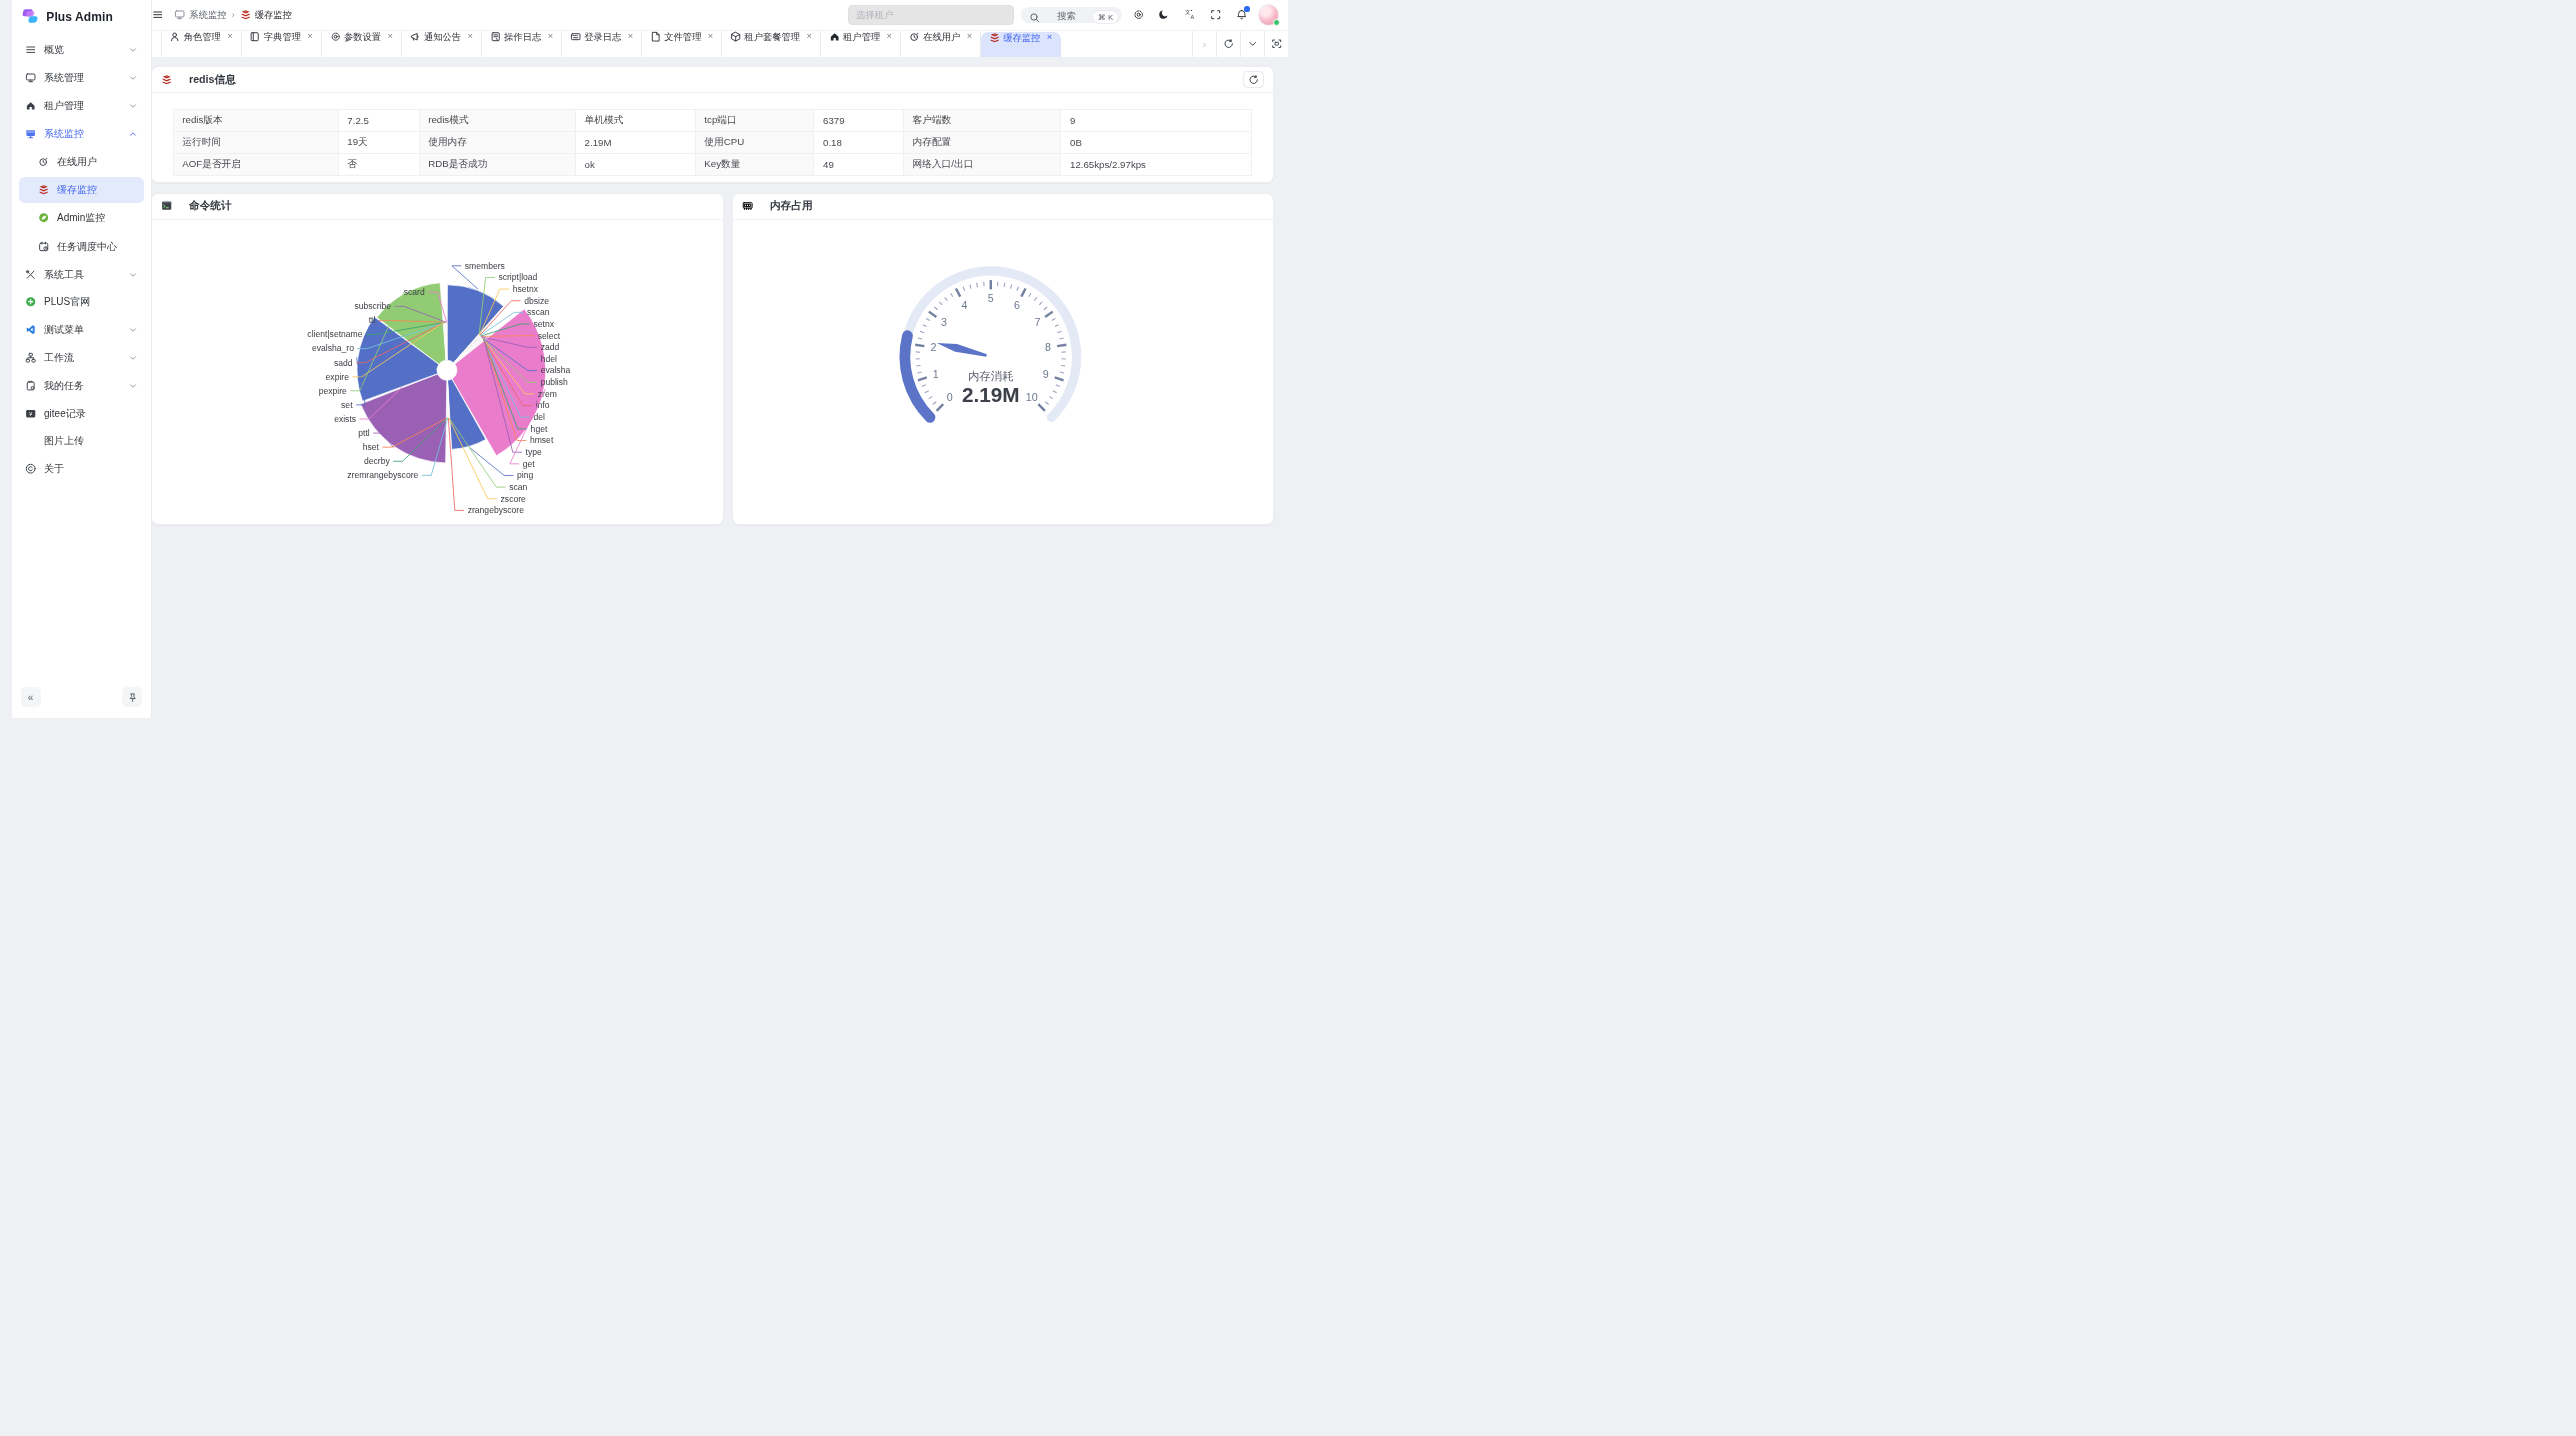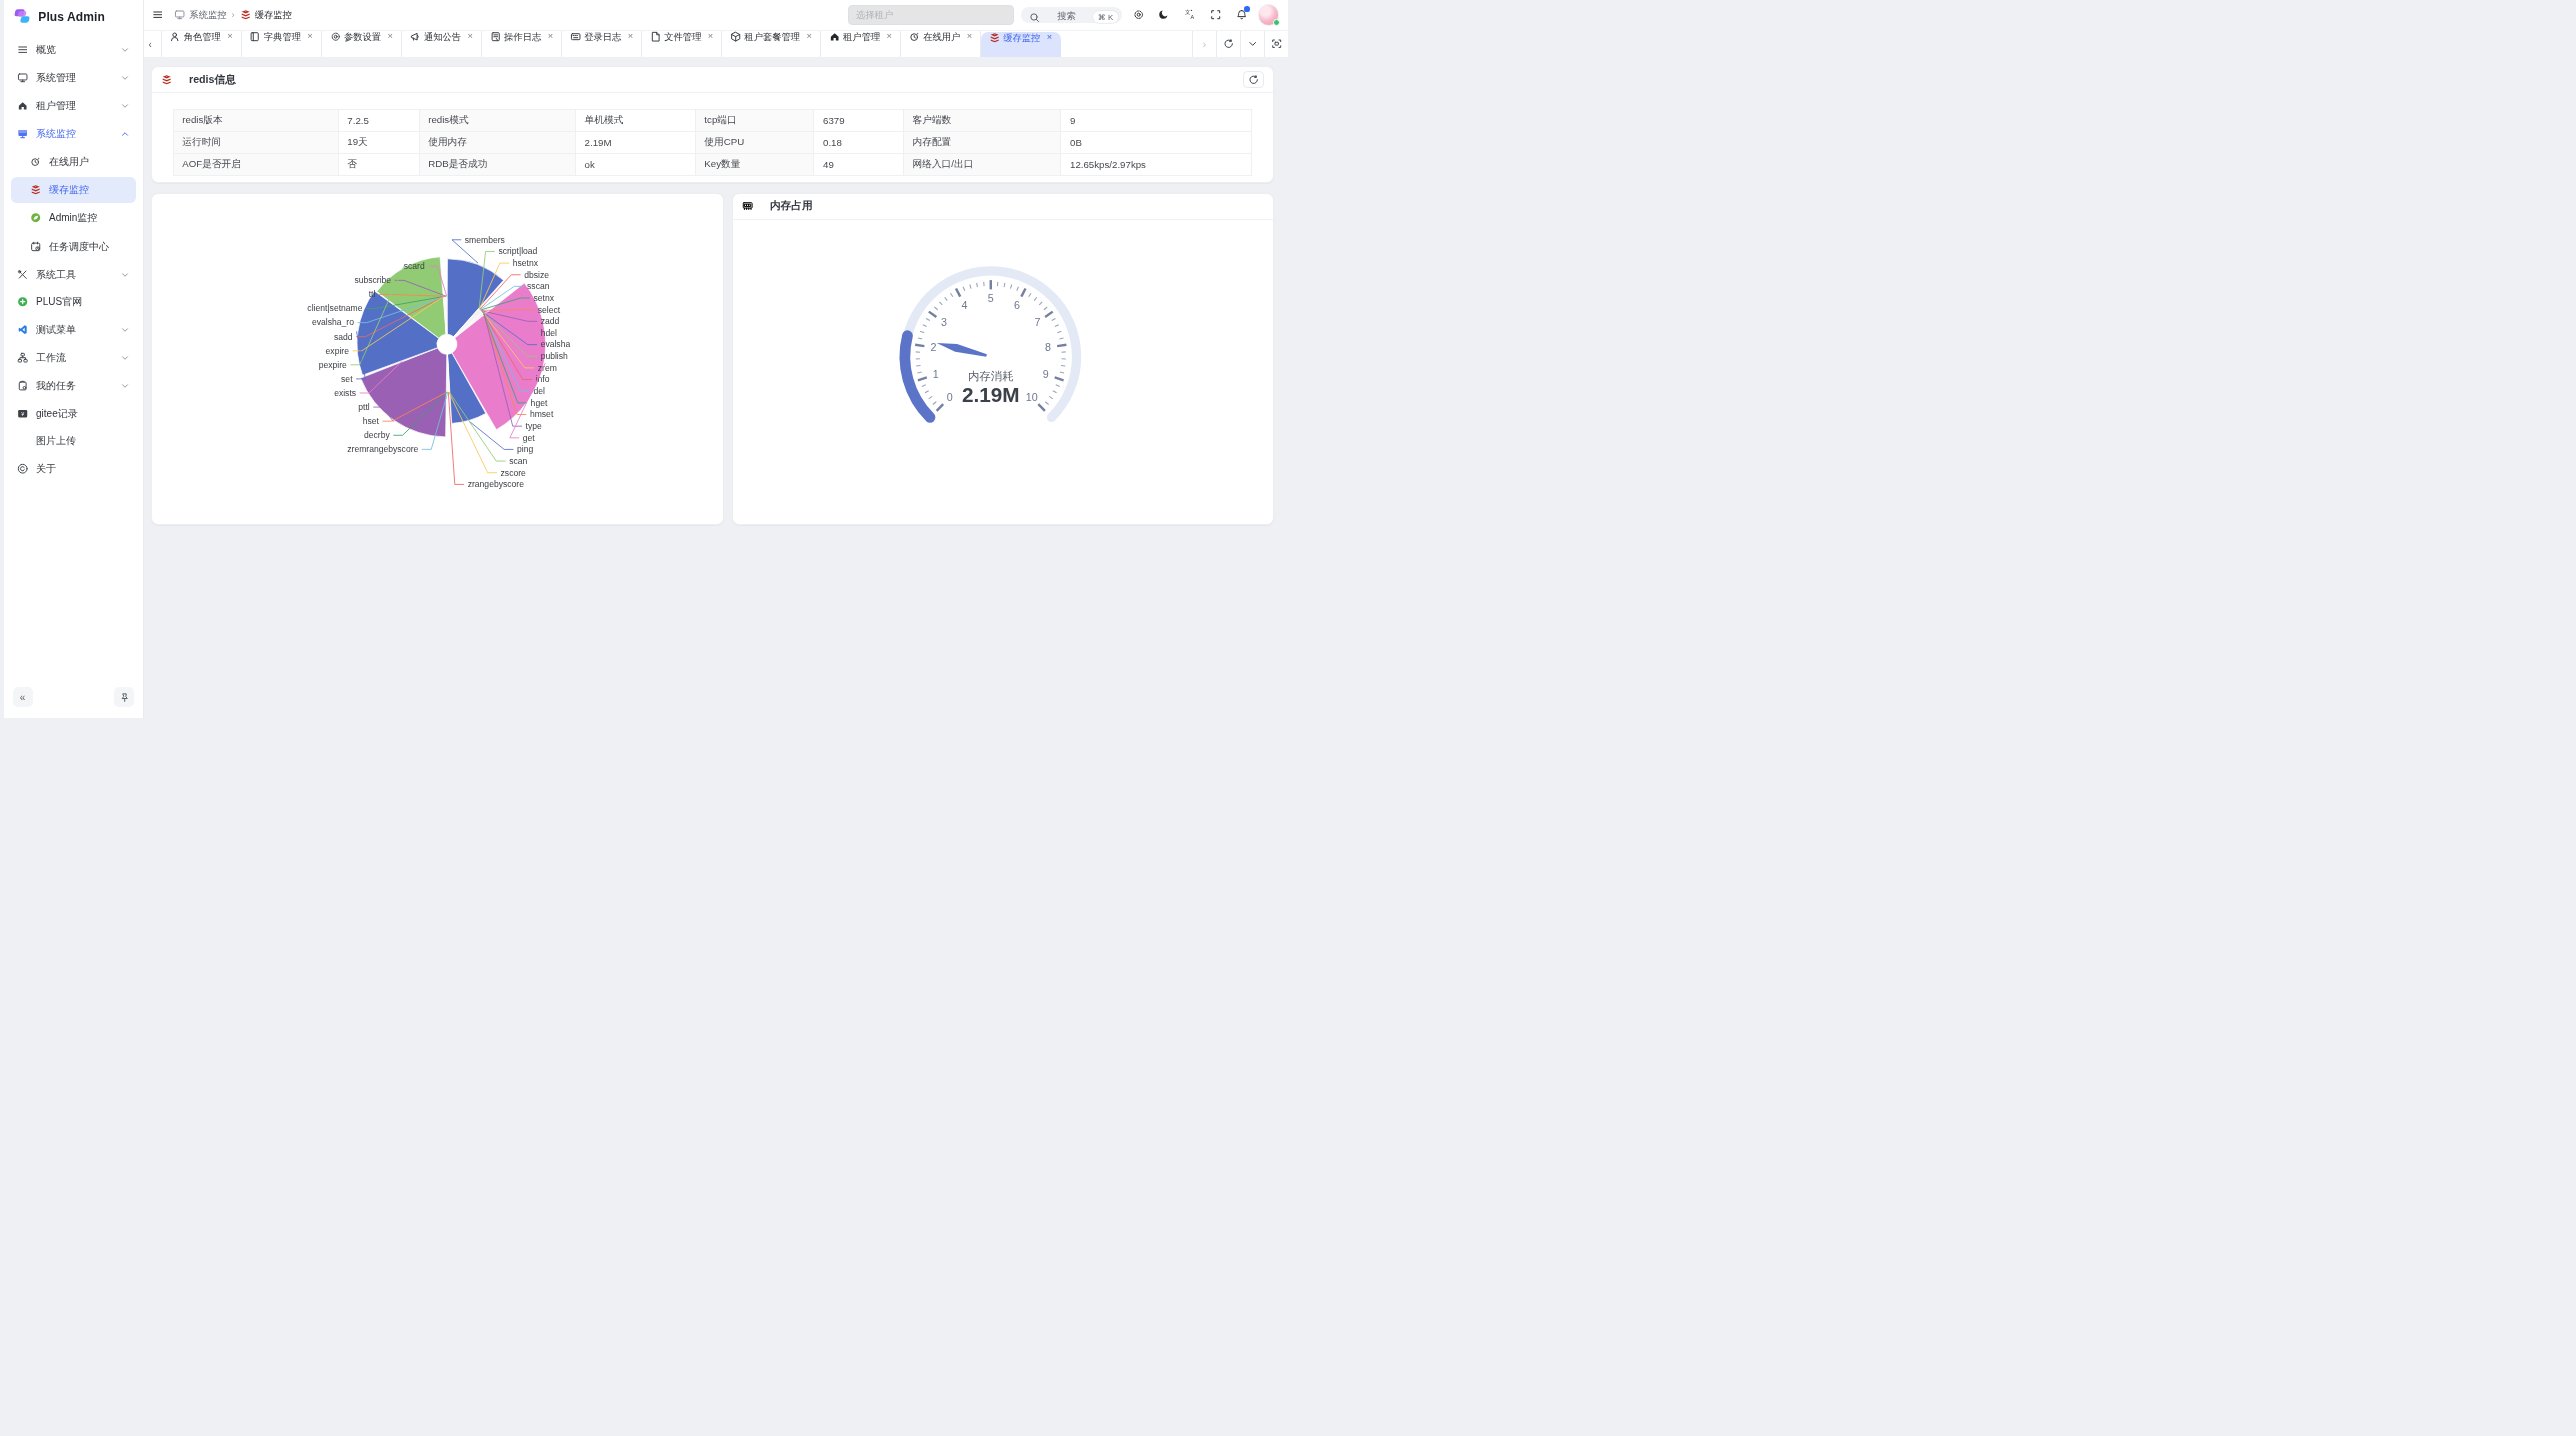--- a/index.html
+++ b/index.html
@@ -1,20 +1,20 @@
 <!DOCTYPE html>
 <html style="font-size:11.4px"><head>
 <meta charset="utf-8">
 <style>
   * { margin:0; padding:0; box-sizing:border-box; }
   html,body { width:1288px; height:718px; font-family:"Liberation Sans","DejaVu Sans",sans-serif; background:#eef0f3; overflow:hidden; }
   svg.ic { display:block; }
 
   
-  .sidebar { position:fixed; left:4px; top:0; width:140px; height:718px; background:#fff; border-right:0.7px solid #e9ebef; display:flex; flex-direction:column; z-index:5; }
+  .sidebar { position:fixed; left:12px; top:0; width:140px; height:718px; background:#fff; border-right:0.7px solid #e9ebef; display:flex; flex-direction:column; z-index:5; }
   .logo-row { display:flex; align-items:center; gap:5.7px; padding:7.2px 10px 5.7px 10px; height:31.5px; flex:none; }
   .logo-title { font-size:12px; font-weight:bold; color:#1d2129; letter-spacing:0.1px; }
   .side-menu { flex:1; padding:5.7px 7.2px 0 7.2px; overflow:hidden; }
   .mi { display:flex; align-items:center; gap:7.2px; height:26px; margin-bottom:1.8px; padding:0 5.7px; border-radius:5.7px; font-size:10px; color:#2f3338; cursor:pointer; }
   .mi .lbl { flex:1; white-space:nowrap; overflow:hidden; }
   .mi .chev { color:#8d929b; }
   .mi.section-active { color:#4467ef; }
   .mi.section-active .chev { color:#4467ef; }
   .mi.child { padding-left:18.6px; height:26.5px; }
   .mi.child.active { background:#e2eafc; color:#4467ef; }
@@ -615,20 +615,31 @@
                 <td class="k">网络入口/出口</td>
                 <td>12.65kps/2.97kps</td>
               </tr>
             </tbody>
           </table>
       </div>
     </div>
 
     <div class="charts-row">
       <div class="card chart-card-left">
+        <div class="card-header">
+          <span class="hic ih">
+              <svg class="ic" width="11.4" height="11.4" viewBox="0 0 16 16" fill="none" stroke="currentColor" stroke-width="1.4" stroke-linecap="round" stroke-linejoin="round">
+                <rect x="1.6" y="2.4" width="12.8" height="11.2" rx="1.4" fill="#3d4046" stroke="none"></rect>
+                <rect x="1.6" y="2.4" width="12.8" height="2.1" fill="#5a5e66" stroke="none"></rect>
+                <path d="M4 7.2 l1.9 1.6 -1.9 1.6" stroke="#7ce87c"></path>
+                <line x1="7.6" y1="10.9" x2="10.2" y2="10.9" stroke="#7ce87c"></line>
+              </svg>
+            </span>
+          <span class="card-title">命令统计</span>
+        </div>
         <div class="chart-body" id="rose-holder">
             <svg class="plot" width="572" height="304" viewBox="0 0 799 425">
               <g>
                 <path d="M412.1 196.0 L412.7 90.6 A119.4 119.4 0 0 1 491.1 120.6 L421.3 199.5 A14 14 0 0 0 412.1 196.0 Z" fill="#5470c6" stroke="#fff" stroke-width="1"></path>
                 <path d="M421.4 199.6 L455.4 161.6 A65.0 65.0 0 0 1 455.8 162.0 L421.4 199.7 A14 14 0 0 0 421.4 199.6 Z" fill="#91cc75" stroke="#fff" stroke-width="1"></path>
                 <path d="M421.5 199.7 L455.9 162.1 A65.0 65.0 0 0 1 456.3 162.4 L421.5 199.8 A14 14 0 0 0 421.5 199.7 Z" fill="#fac858" stroke="#fff" stroke-width="1"></path>
                 <path d="M421.6 199.8 L456.4 162.5 A65.0 65.0 0 0 1 456.8 162.9 L421.6 199.9 A14 14 0 0 0 421.6 199.8 Z" fill="#ee6666" stroke="#fff" stroke-width="1"></path>
                 <path d="M421.7 199.9 L456.9 163.0 A65.0 65.0 0 0 1 457.3 163.4 L421.8 200.0 A14 14 0 0 0 421.7 199.9 Z" fill="#73c0de" stroke="#fff" stroke-width="1"></path>
                 <path d="M421.8 200.0 L457.4 163.5 A65.0 65.0 0 0 1 457.8 163.8 L421.9 200.1 A14 14 0 0 0 421.8 200.0 Z" fill="#3ba272" stroke="#fff" stroke-width="1"></path>
                 <path d="M421.9 200.1 L457.9 163.9 A65.0 65.0 0 0 1 458.2 164.3 L422.0 200.2 A14 14 0 0 0 421.9 200.1 Z" fill="#fc8452" stroke="#fff" stroke-width="1"></path>

